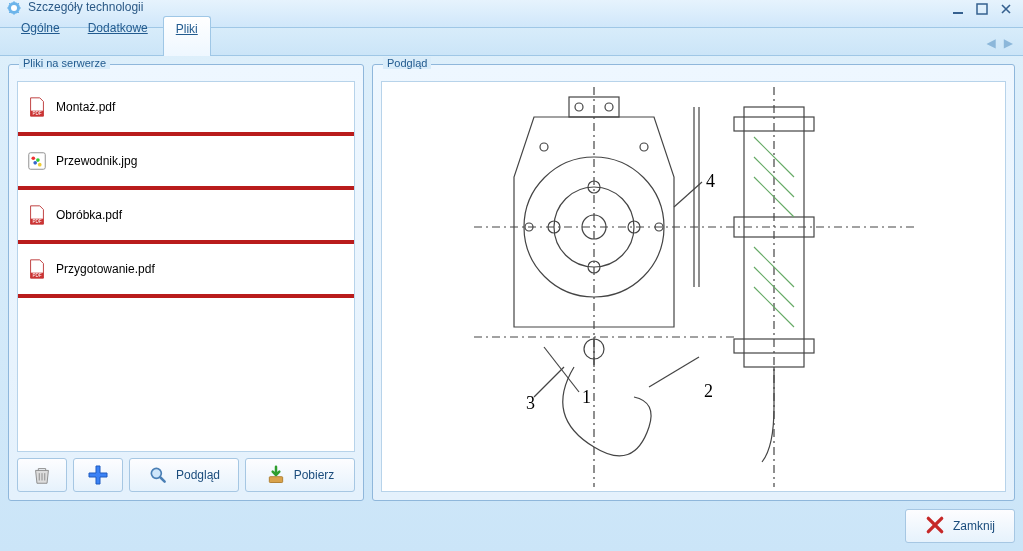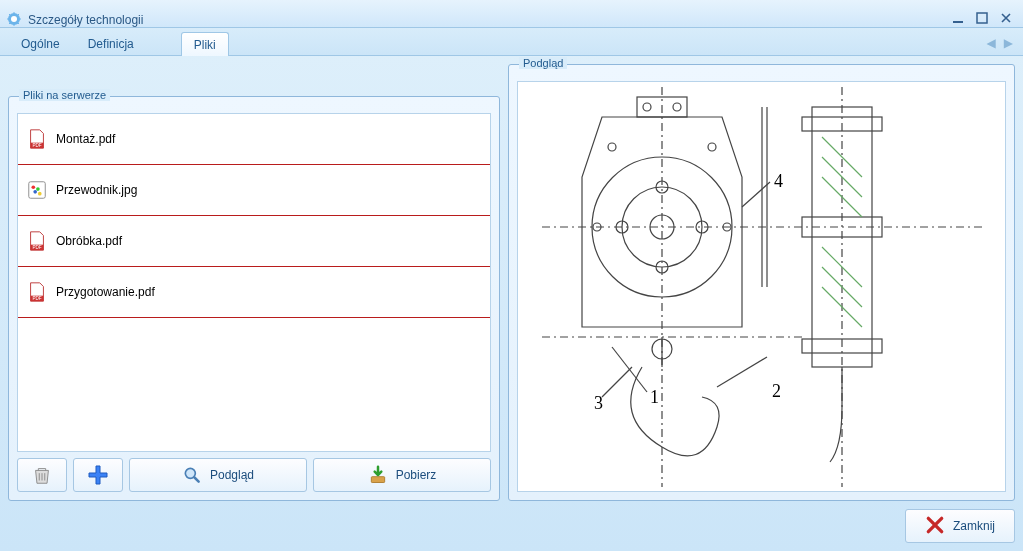--- a/index.html
+++ b/index.html
@@ -1,48 +1,49 @@
 <!DOCTYPE html>
 <html><head>
 <meta charset="utf-8">
 <style>
   * { box-sizing: border-box; margin: 0; padding: 0; }
   html, body { width: 1023px; height: 551px; font-family: "Segoe UI", Tahoma, sans-serif; font-size: 12px; overflow: hidden; }
   body { background: linear-gradient(to bottom, #dff0fb 0%, #cbe5f8 100%); }
 
   
   .titlebar {
-    height: 28px; display: flex; align-items: flex-end;
+    height: 28px; display: flex; align-items: flex-start;
     background: linear-gradient(to bottom, #e6f3fd 0%, #d0e7fa 100%);
     border-bottom: 1px solid #9fc7e6;
     padding: 0 6px;
   }
   .titlebar .app-icon { width: 16px; height: 16px; margin-right: 6px; }
   .titlebar .title { flex: 1; color: #2a5885; font-size: 12px; }
   .titlebar .win-btn { width: 22px; height: 18px; display:flex; align-items:center; justify-content:center; color:#35608f; margin-left:2px; cursor:pointer; }
 
   
   .tabstrip {
     height: 28px; display:flex; align-items:flex-end; padding: 0 8px;
     background: linear-gradient(to bottom, #d8ecfa, #cbe5f8);
     border-bottom: 1px solid #9fc7e6;
     position: relative;
   }
   .tab {
-    padding: 5px 12px 4px 12px;
+    padding: 5px 12px 20px 12px;
     color:#225b8f; cursor:pointer;
     margin-right: 2px;
     border: 1px solid transparent;
     border-bottom: none;
     border-radius: 3px 3px 0 0;
+    text-decoration: underline;
   }
   .tab.active {
     background: linear-gradient(to bottom, #ffffff, #eef7ff);
     border-color:#9fc7e6;
-    position: relative; top:1px;margin-left:32px;
+    position: relative; top:1px;
   }
   .tab-arrows { position:absolute; right:10px; bottom:5px; display:flex; gap:8px; color:#8cb7da; }
   .tab-arrows span { cursor:pointer; }
 
   
   .client {
     padding: 8px;
     height: calc(551px - 28px - 28px);
     display:flex; flex-direction:column;
   }
@@ -55,31 +56,31 @@
     padding: 16px 8px 8px 8px;
     display:flex; flex-direction:column;
     min-height:0;
   }
   .group .legend {
     position:absolute; top:-8px; left:10px;
     background: #d8ecfa;
     padding: 0 4px;
     color:#225b8f; font-size:11px;
   }
-  .left.group { width: 492px; margin-top: 32px; }
+  .left.group { width: 356px; }
   .right.group { flex:1; display:flex; align-items:flex-start; justify-content:center; }
 
   .filelist {
     flex:1; background:#fff; border:1px solid #b7d3ea;
     overflow-y:auto;
   }
   .fileitem {
     display:flex; align-items:center; gap:8px;
     padding: 14px 8px;
-    border-bottom:1px solid #b91c1c;
+    border-bottom:4px solid #b91c1c;
     cursor:pointer;
   }
   .fileitem.selected {
     background: linear-gradient(to bottom, #fff8e1, #ffe9b8);
     border: 1px solid #e6c98e;
     margin:-1px;
   }
   .fileitem .icon { width:22px; height:22px; flex:0 0 22px; }
   .fileitem .label { color:#000; }
 
@@ -139,21 +140,21 @@
   </span>
   <span class="win-btn">
     <svg width="12" height="12" viewBox="0 0 12 12">
         <path d="M2 2l8 8M10 2l-8 8" stroke="#35608f" stroke-width="1.6"></path>
       </svg>
   </span>
 </div>
 
 <div class="tabstrip">
   <div class="tab">Ogólne</div>
-  <div class="tab">Definicja</div>
+  <div class="tab">Dodatkowe</div>
   <div class="tab active">Pliki</div>
   <div class="tab-arrows">
     <span>◀</span>
     <span>▶</span>
   </div>
 </div>
 
 <div class="client">
   <div class="panels">
 

